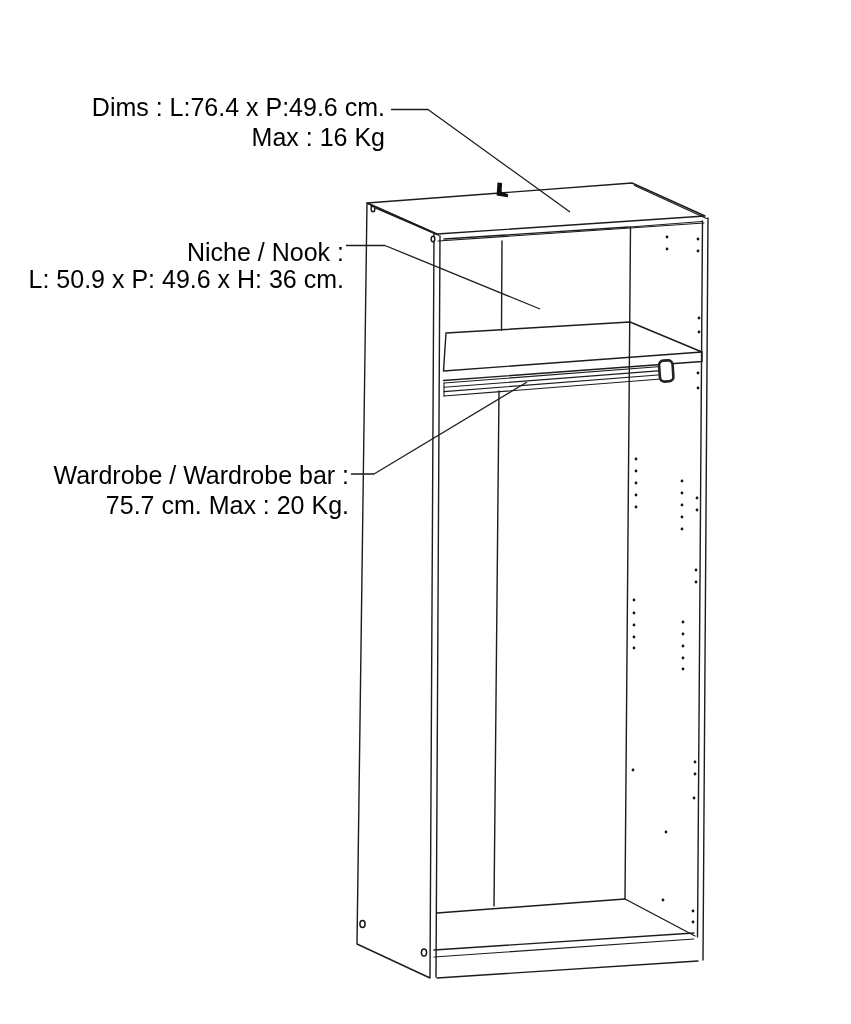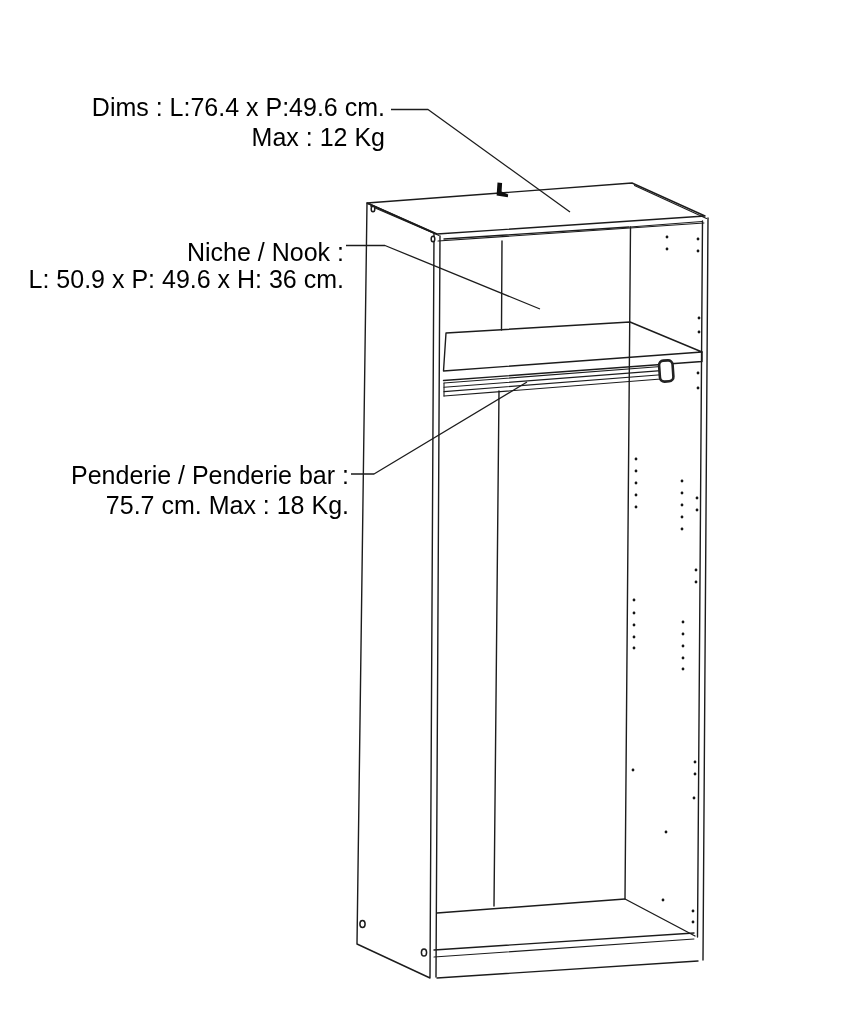--- a/index.html
+++ b/index.html
@@ -97,26 +97,26 @@
       M695,762h.01 M695,774h.01 M694,798h.01
       M663,900h.01 M693,911h.01 M693,922h.01"></path>
 
     <polyline class="leader" points="391,109.5 428,109.5 570,212"></polyline>
     <polyline class="leader" points="346,245.5 385,245.5 540,309"></polyline>
     <polyline class="leader" points="351,474 374,474 527,382"></polyline>
   </svg>
 
   <div class="ann ann-dims">
     <span>Dims : L:76.4 x P:49.6 cm.</span>
-    <span>Max : 12 Kg</span>
+    <span>Max : 16 Kg</span>
   </div>
 
   <div class="ann ann-niche">
     <span>Niche / Nook :</span>
     <span>L: 50.9 x P: 49.6 x H: 36 cm.</span>
   </div>
 
   <div class="ann ann-bar">
-    <span>Penderie / Penderie bar :</span>
-    <span>75.7 cm. Max : 18 Kg.</span>
+    <span>Wardrobe / Wardrobe bar :</span>
+    <span>75.7 cm. Max : 20 Kg.</span>
   </div>
 
 </div>
 
 </body></html>

